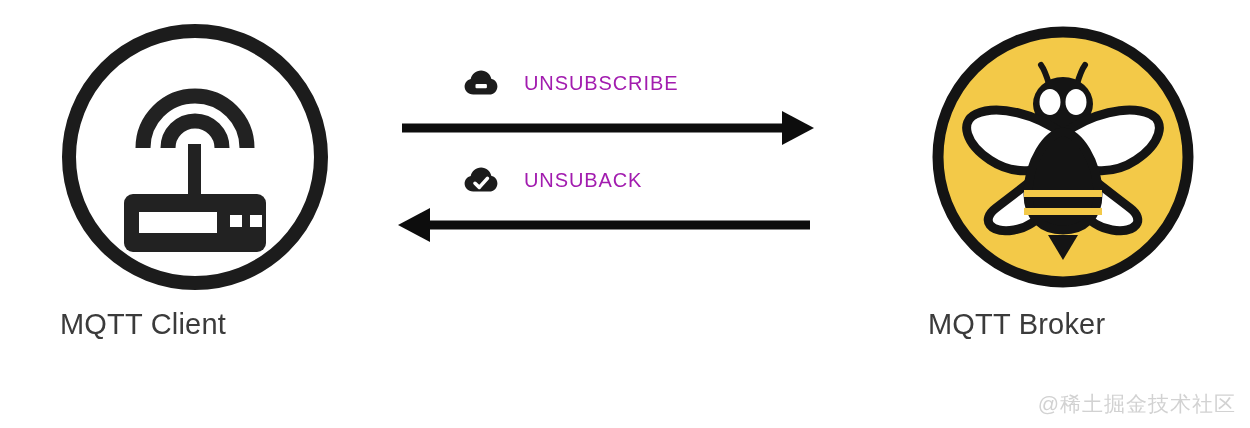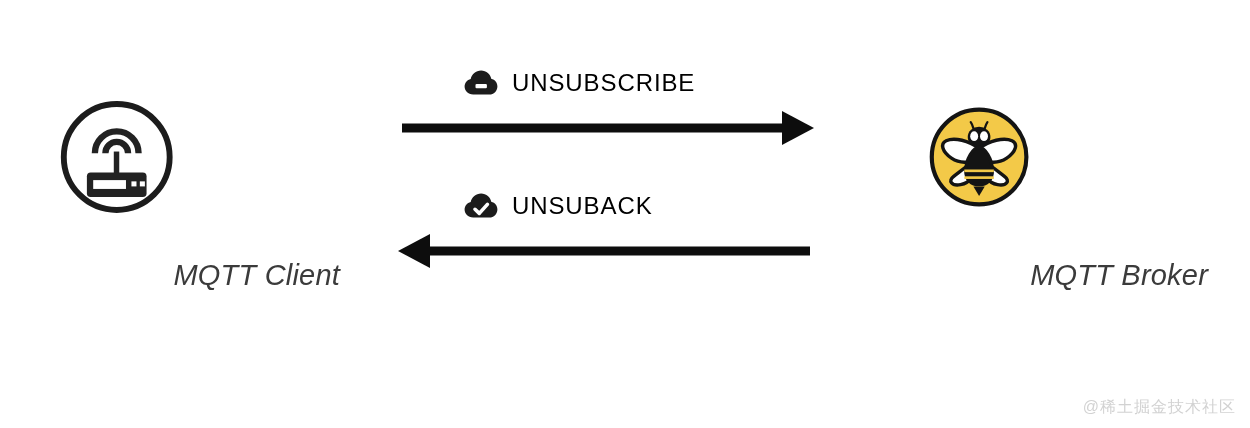--- a/index.html
+++ b/index.html
@@ -18,23 +18,22 @@
     position: relative;
     width: 1250px;
     height: 428px;
     background: #ffffff;
   }
 
   
   .node {
     position: absolute;
     display: flex;
-    flex-direction: row;
-    align-items: flex-end;
-    font-style: italic;
+    flex-direction: column;
+    align-items: flex-start;
   }
   #node-client { left: 60px;  top: 22px; width: 280px; }
   #node-broker { left: 928px; top: 22px; width: 280px; }
 
   .node-badge {
     width: 270px;
     height: 270px;
     position: relative;
   }
   .node-badge svg { display: block; width: 100%; height: 100%; }
@@ -56,50 +55,51 @@
     top: 62px;
     width: 420px;
     height: 210px;
   }
   .msg {
     position: absolute;
     left: 0;
     width: 420px;
   }
   #msg-unsubscribe { top: 0px; }
-  #msg-unsuback    { top: 123px; }
+  #msg-unsuback    { top: 97px; }
 
   .msg-head {
     display: flex;
     align-items: center;
     gap: 14px;
     height: 42px;
     padding-left: 68px;
   }
   .msg-icon { width: 34px; height: 28px; flex: none; }
   .msg-icon svg { display: block; width: 100%; height: 100%; }
 
   .msg-text {
-    font-size: 24px;
+    font-size: 20px;
     font-weight: 400;
-    color: #000000;
+    color: #a21caf;
     letter-spacing: 0.9px;
     white-space: nowrap;
     line-height: 1;
+    margin-left: 12px;
   }
 
   .msg-arrow { width: 420px; height: 40px; margin-top: 4px; }
   .msg-arrow svg { display: block; width: 100%; height: 100%; }
 
   
   .watermark {
     position: absolute;
     right: 14px;
     bottom: 10px;
-    font-size: 16px;
+    font-size: 21px;
     color: #d2d2d2;
     letter-spacing: 1px;
     white-space: nowrap;
     user-select: none;
   }
 </style>
 </head>
 <body>
 
 <div class="canvas">

